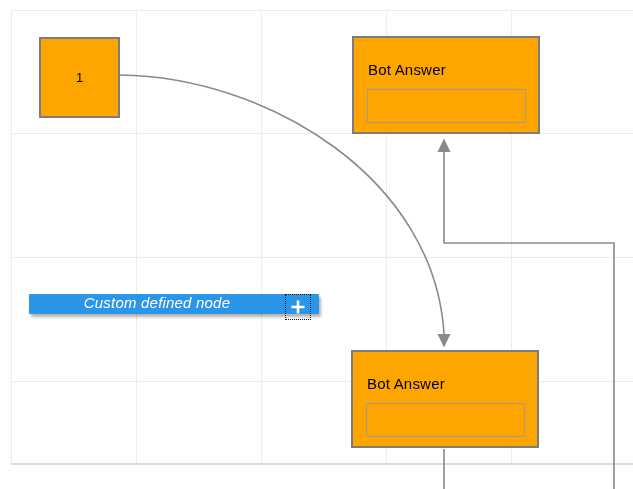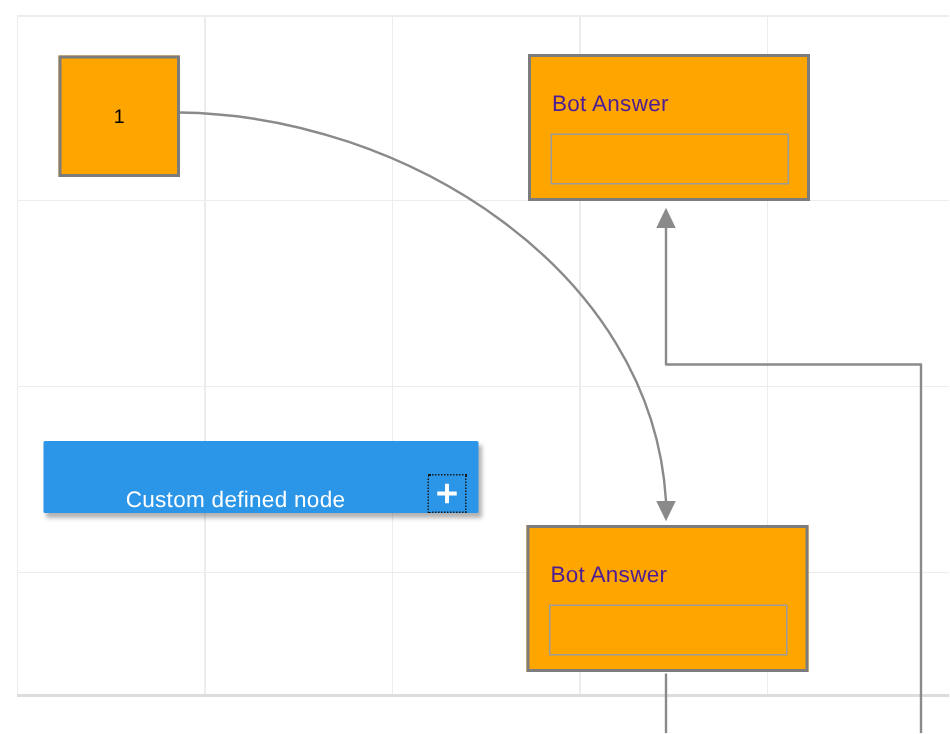--- a/index.html
+++ b/index.html
@@ -24,33 +24,34 @@
   .square-node{
     left:39px;top:37px;width:81px;height:81px;
     display:flex;align-items:center;justify-content:center;
     font-size:13px;color:#000;
   }
   .bot-node{width:188px;height:98px;}
   .bot-top{left:352px;top:36px;}
   .bot-bottom{left:351px;top:350px;}
   .bot-title{
     margin:23px 0 0 14px;
-    font-size:15px;color:#4c1d95;letter-spacing:0.2px;
+    font-size:15px;color:#000000;letter-spacing:0.2px;
   }
   .bot-input{
     position:absolute;left:13px;top:51px;width:159px;height:34px;
     border:1.5px solid var(--inner-box-border,#9c9c9c);
     background:transparent;box-sizing:border-box;
   }
   .custom-node{
-    position:absolute;left:29px;top:294px;width:290px;height:48px;
+    position:absolute;left:29px;top:294px;width:290px;height:20px;
     background:var(--custom-node-blue,#2b95e8);
     box-shadow:2px 3px 3px rgba(0,0,0,0.3);
-    display:flex;align-items:flex-end;
+    display:flex;align-items:flex-start;
     border-radius:1px;
+    font-style:italic;
   }
   .custom-label{
     flex:1;text-align:center;
     color:var(--custom-node-text,#ffffff);
     font-size:15px;letter-spacing:0.2px;
   }
   .add-handle{
     width:26px;height:26px;margin-right:8px;flex:0 0 auto;
     border:1px dotted #1a1a1a;
     display:flex;align-items:center;justify-content:center;

